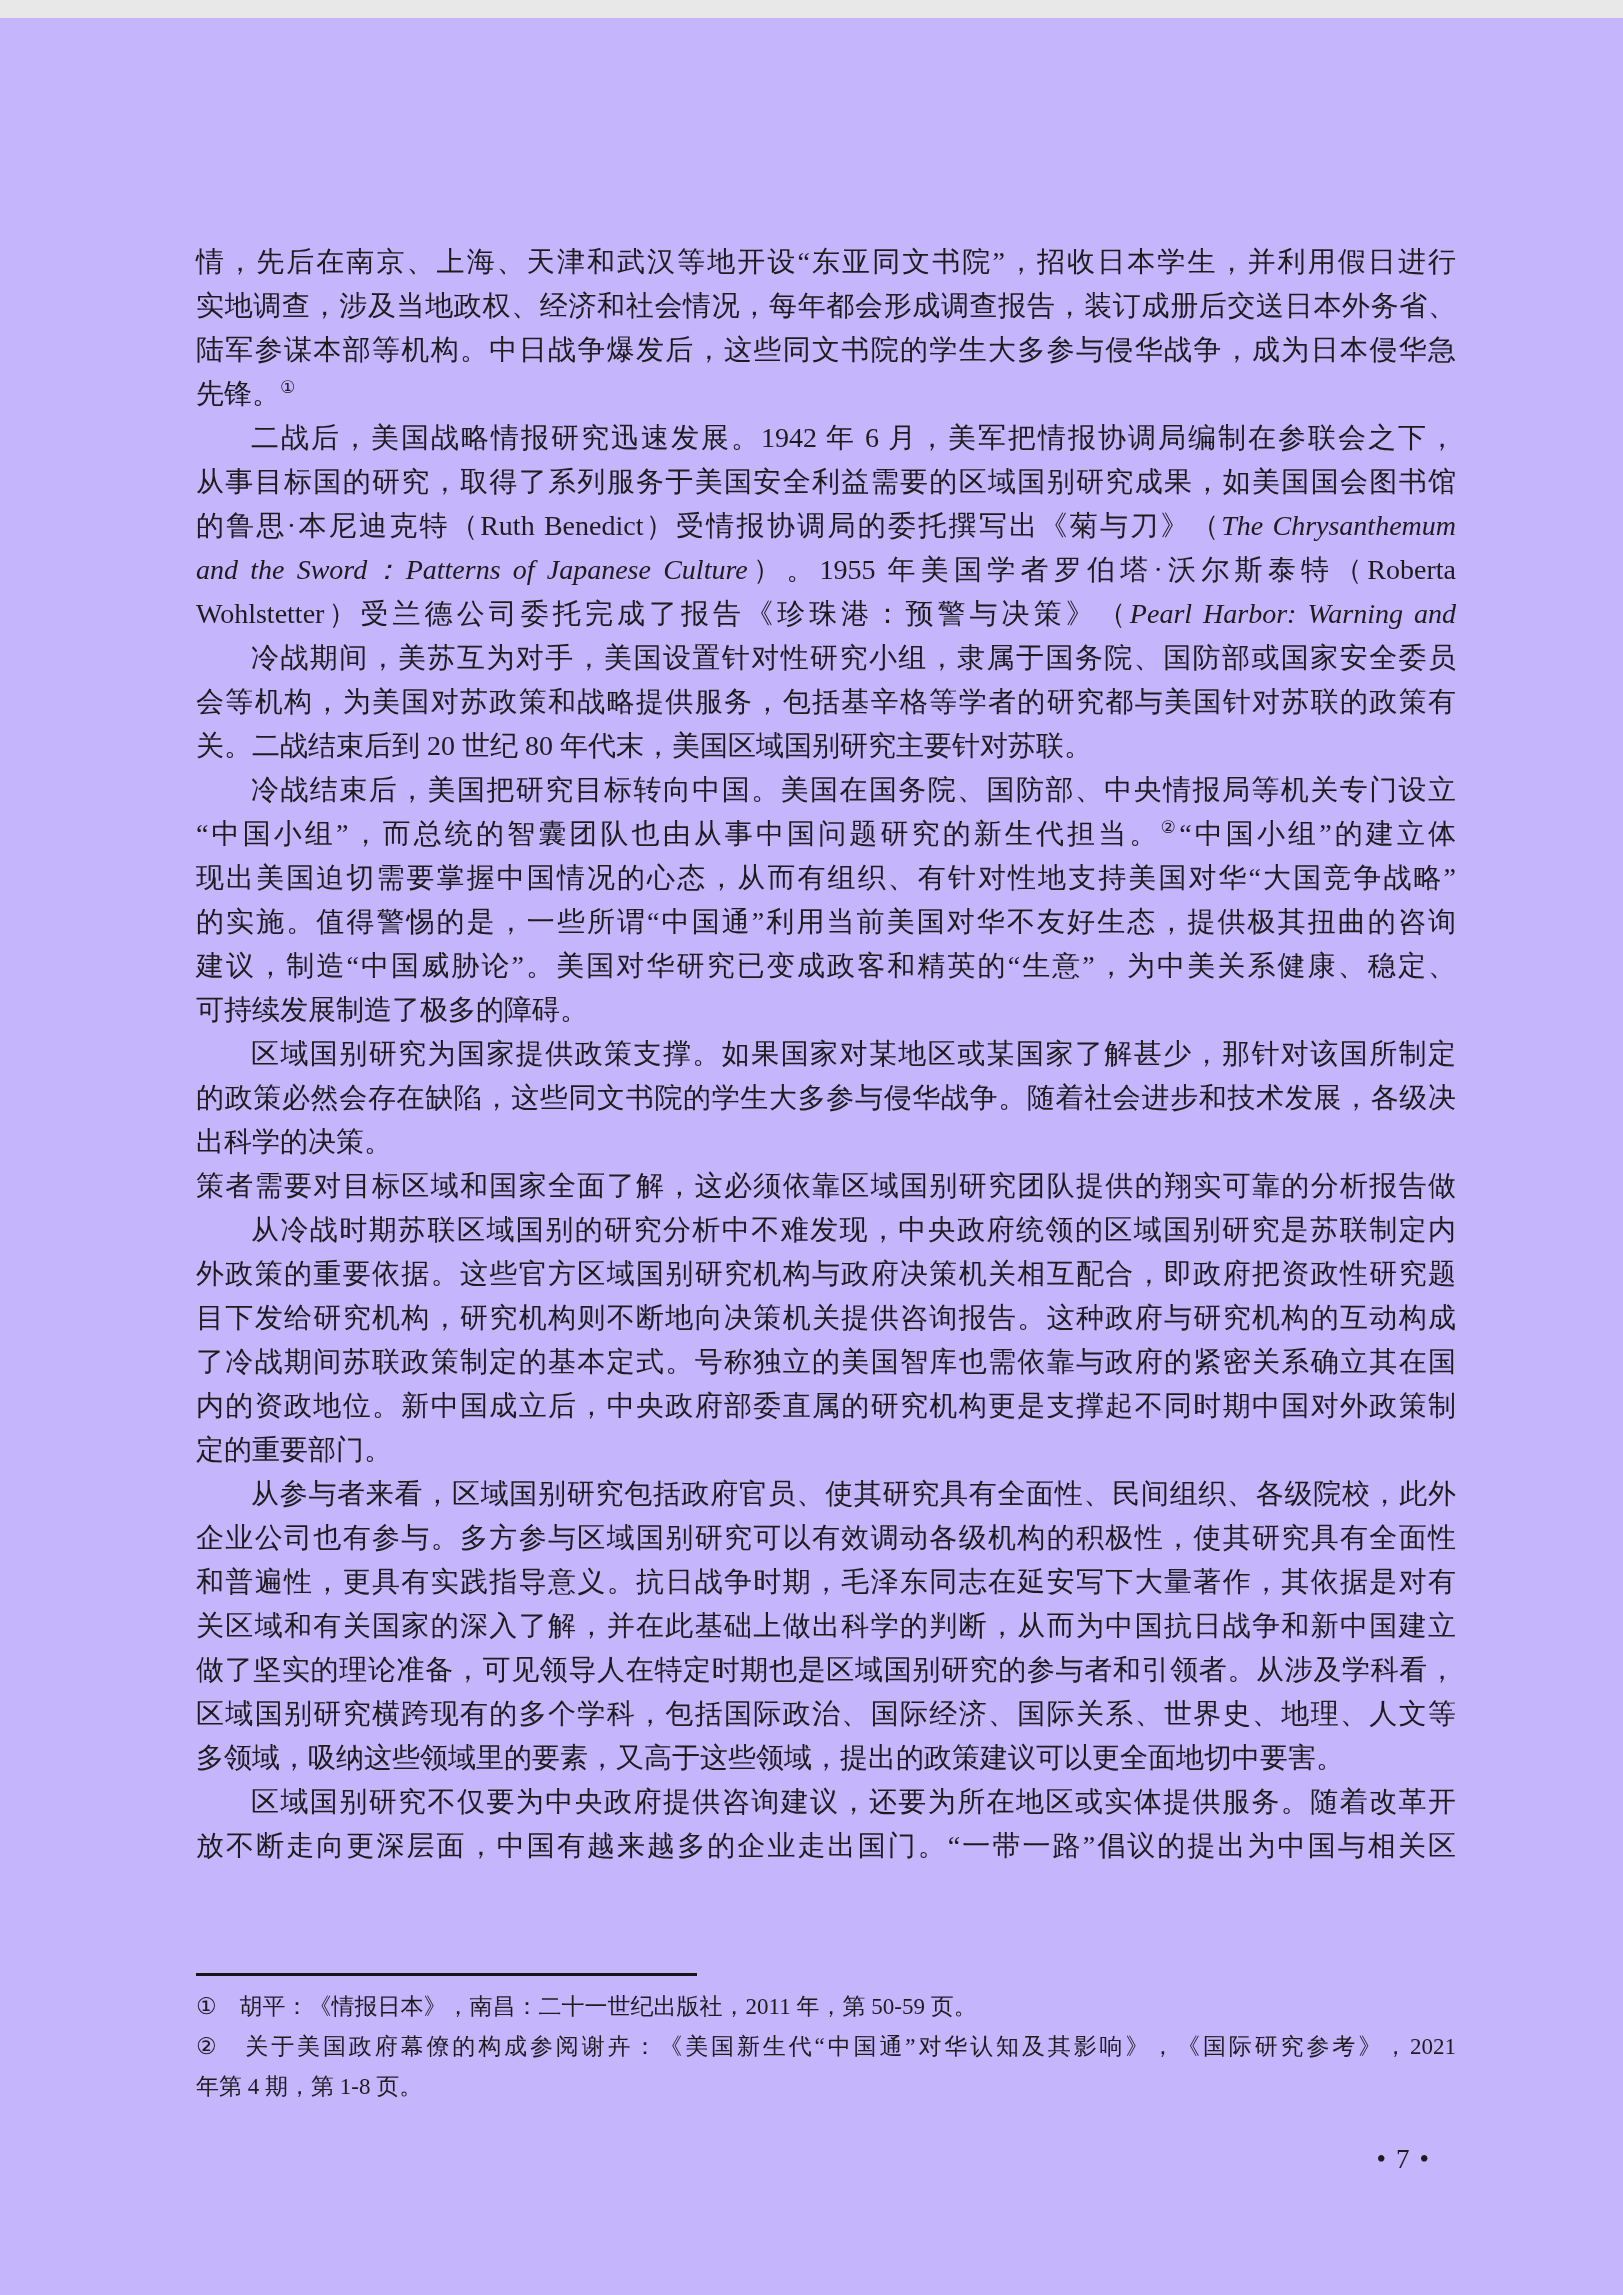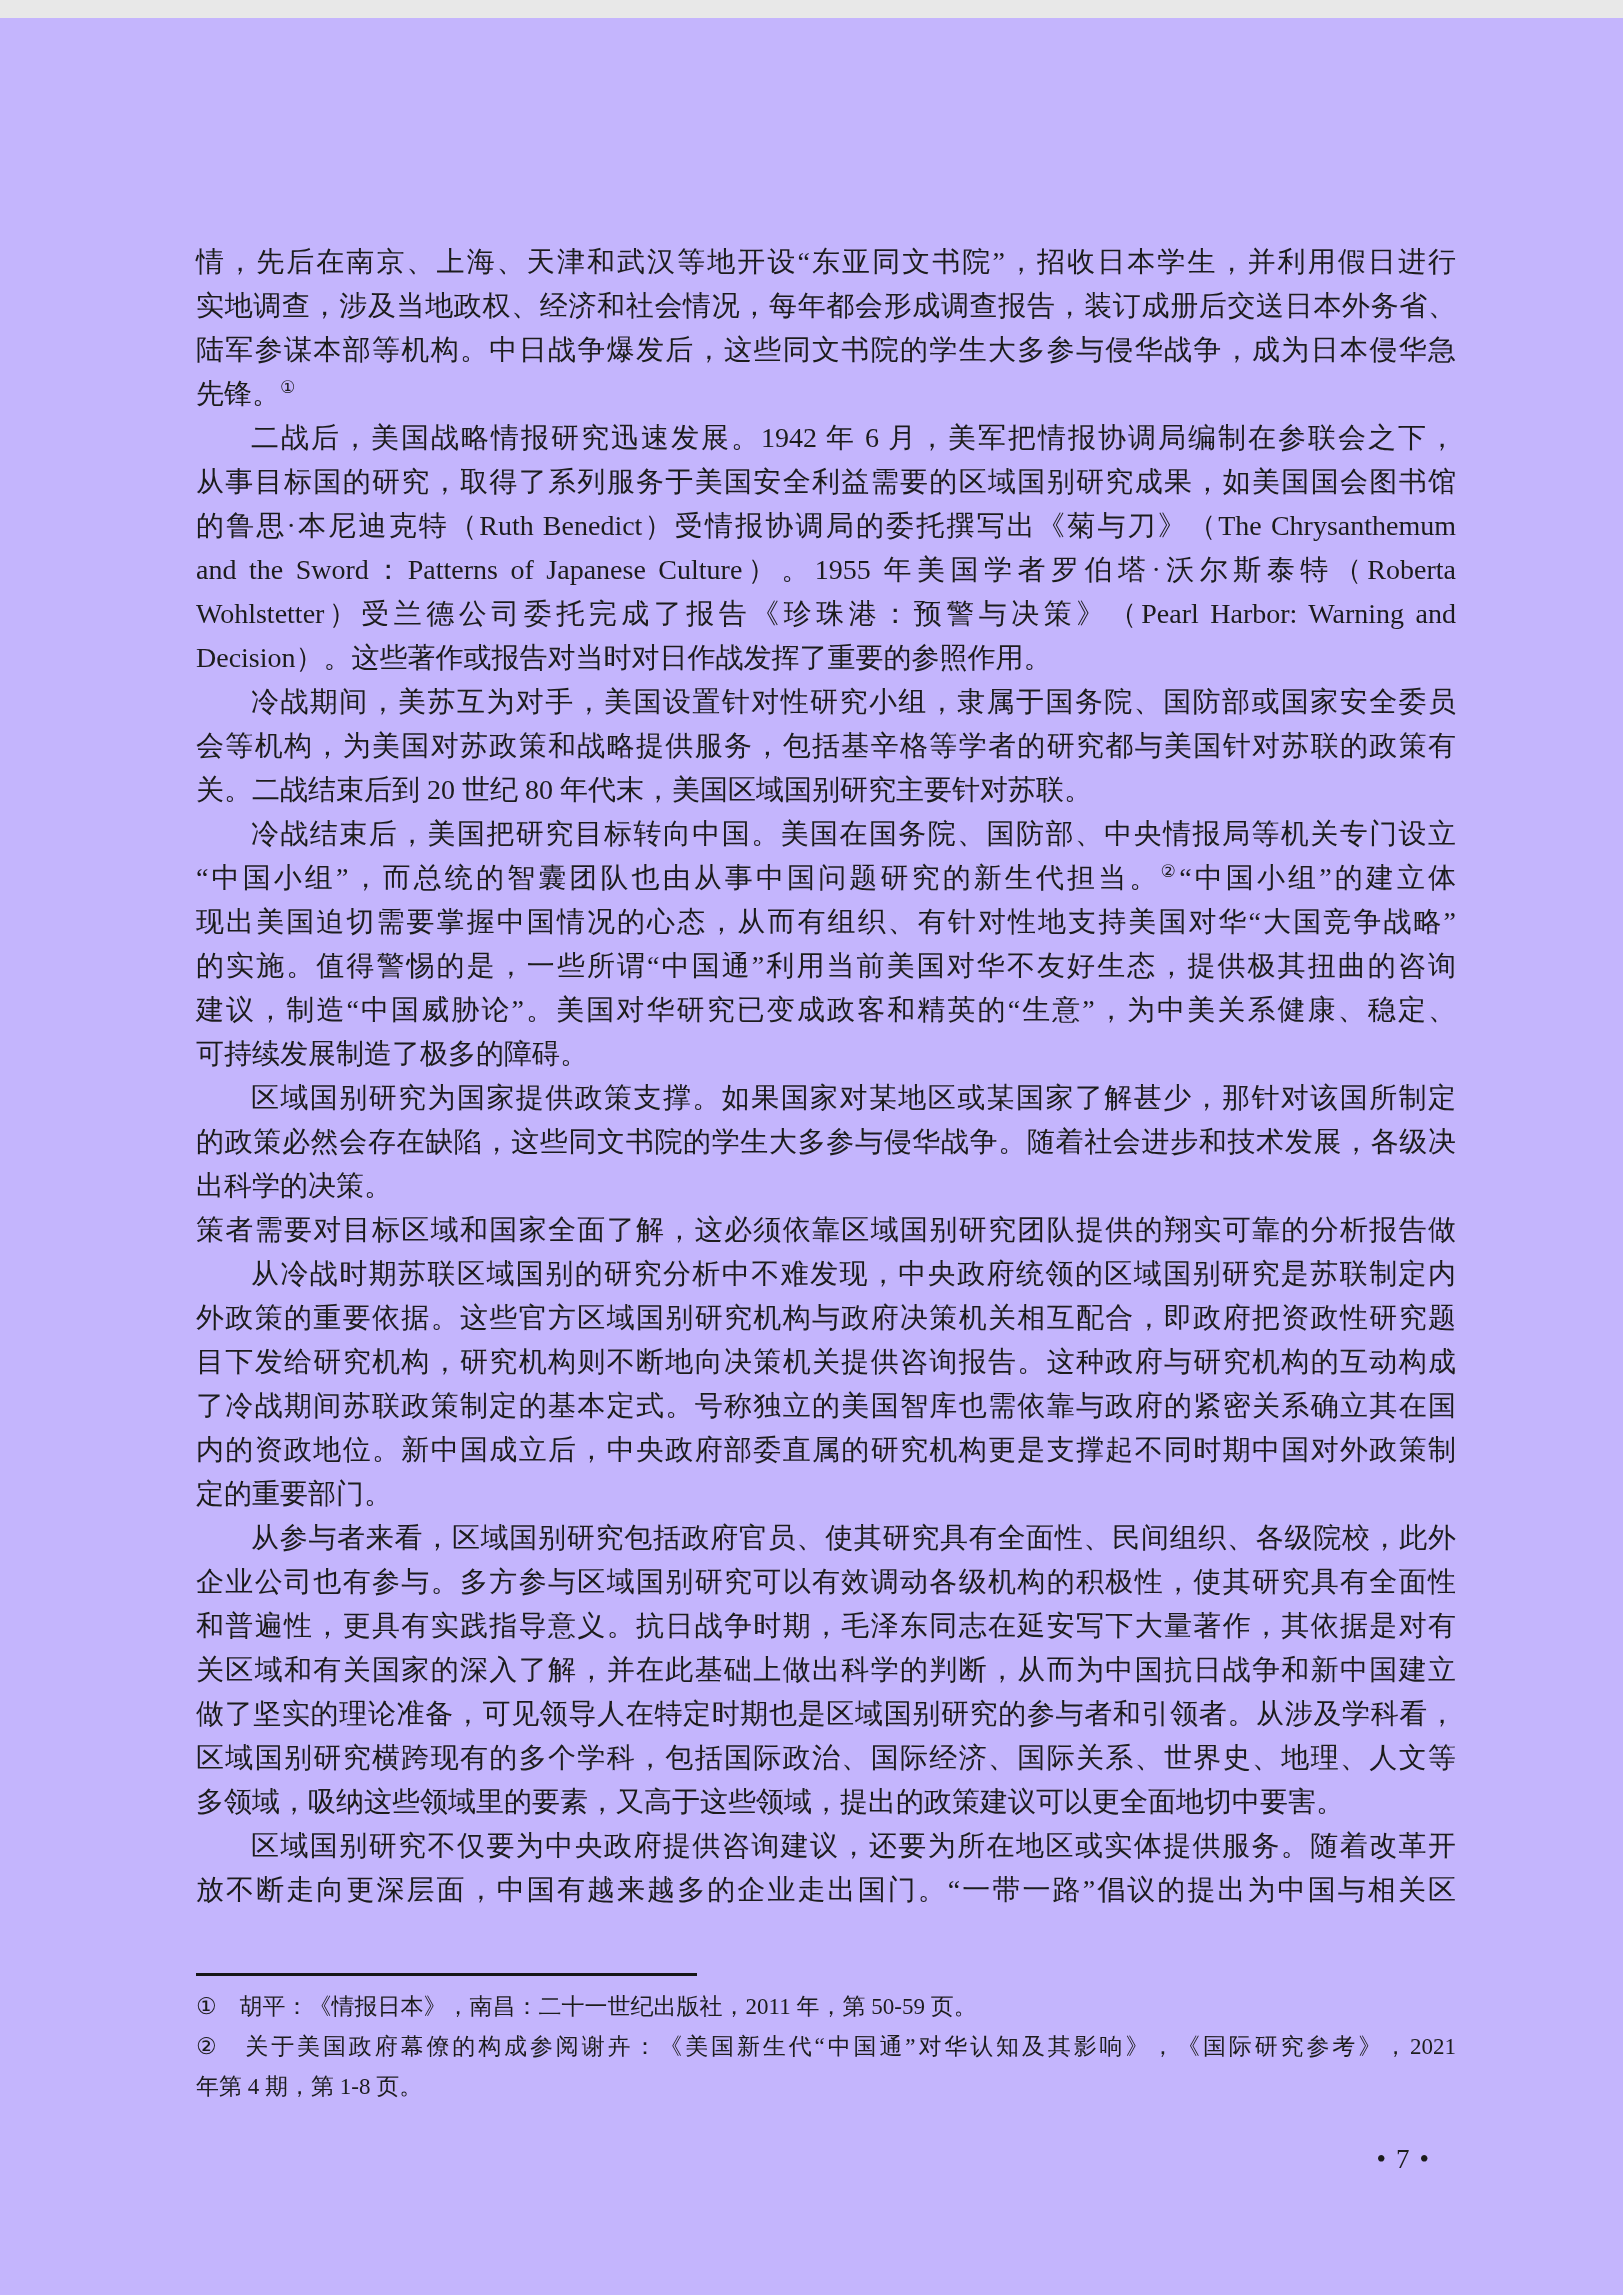--- a/index.html
+++ b/index.html
@@ -18,21 +18,21 @@
     width:1260px;
     font-size:28px;
     line-height:44px;
   }
   .line{
     text-align:justify;
     text-align-last:justify;
   }
   .line.endline{ text-align-last:left; }
   .line.indent{ text-indent:55px; }
-  .it{ }
+  .it{ font-style:italic; }
   .sup{ font-size:17.4px; vertical-align:10.3px; line-height:0; }
   .fnsep{
     position:absolute;
     left:196px;top:1955px;
     width:501px;height:3.2px;
     background:#161616;
   }
   .footnotes{
     position:absolute;
     left:196px;top:1969px;
@@ -56,21 +56,20 @@
   <div class="textblock">
       <div class="line"><span>情，先后在南京、上海、天津和武汉等地开设“东亚同文书院”，招收日本学生，并利用假日进行</span></div>
       <div class="line"><span>实地调查，涉及当地政权、经济和社会情况，每年都会形成调查报告，装订成册后交送日本外务省、</span></div>
       <div class="line"><span>陆军参谋本部等机构。中日战争爆发后，这些同文书院的学生大多参与侵华战争，成为日本侵华急</span></div>
       <div class="line endline"><span>先锋。</span><span class="sup">①</span></div>
       <div class="line indent"><span>二战后，美国战略情报研究迅速发展。1942 年 6 月，美军把情报协调局编制在参联会之下，</span></div>
       <div class="line"><span>从事目标国的研究，取得了系列服务于美国安全利益需要的区域国别研究成果，如美国国会图书馆</span></div>
       <div class="line"><span>的鲁思·本尼迪克特（Ruth Benedict）受情报协调局的委托撰写出《菊与刀》（</span><span class="it">The Chrysanthemum</span></div>
       <div class="line"><span class="it">and the Sword：Patterns of Japanese Culture</span><span>）。1955 年美国学者罗伯塔·沃尔斯泰特（Roberta</span></div>
       <div class="line"><span>Wohlstetter）受兰德公司委托完成了报告《珍珠港：预警与决策》（</span><span class="it">Pearl Harbor: Warning and</span></div>
-      <div class="line endline"><span class="it">Decision</span><span>）。这些著作或报告对当时对日作战发挥了重要的参照作用。</span></div>
       <div class="line indent"><span>冷战期间，美苏互为对手，美国设置针对性研究小组，隶属于国务院、国防部或国家安全委员</span></div>
       <div class="line"><span>会等机构，为美国对苏政策和战略提供服务，包括基辛格等学者的研究都与美国针对苏联的政策有</span></div>
       <div class="line endline"><span>关。二战结束后到 20 世纪 80 年代末，美国区域国别研究主要针对苏联。</span></div>
       <div class="line indent"><span>冷战结束后，美国把研究目标转向中国。美国在国务院、国防部、中央情报局等机关专门设立</span></div>
       <div class="line"><span>“中国小组”，而总统的智囊团队也由从事中国问题研究的新生代担当。</span><span class="sup">②</span><span>“中国小组”的建立体</span></div>
       <div class="line"><span>现出美国迫切需要掌握中国情况的心态，从而有组织、有针对性地支持美国对华“大国竞争战略”</span></div>
       <div class="line"><span>的实施。值得警惕的是，一些所谓“中国通”利用当前美国对华不友好生态，提供极其扭曲的咨询</span></div>
       <div class="line"><span>建议，制造“中国威胁论”。美国对华研究已变成政客和精英的“生意”，为中美关系健康、稳定、</span></div>
       <div class="line endline"><span>可持续发展制造了极多的障碍。</span></div>
       <div class="line indent"><span>区域国别研究为国家提供政策支撑。如果国家对某地区或某国家了解甚少，那针对该国所制定</span></div>

